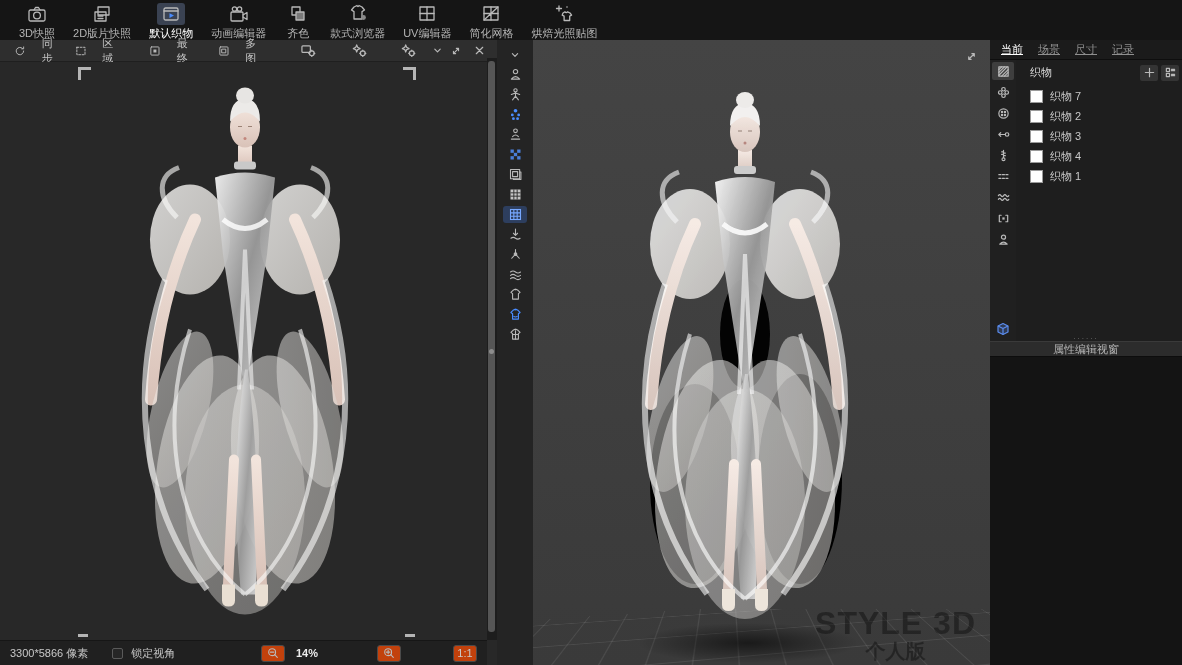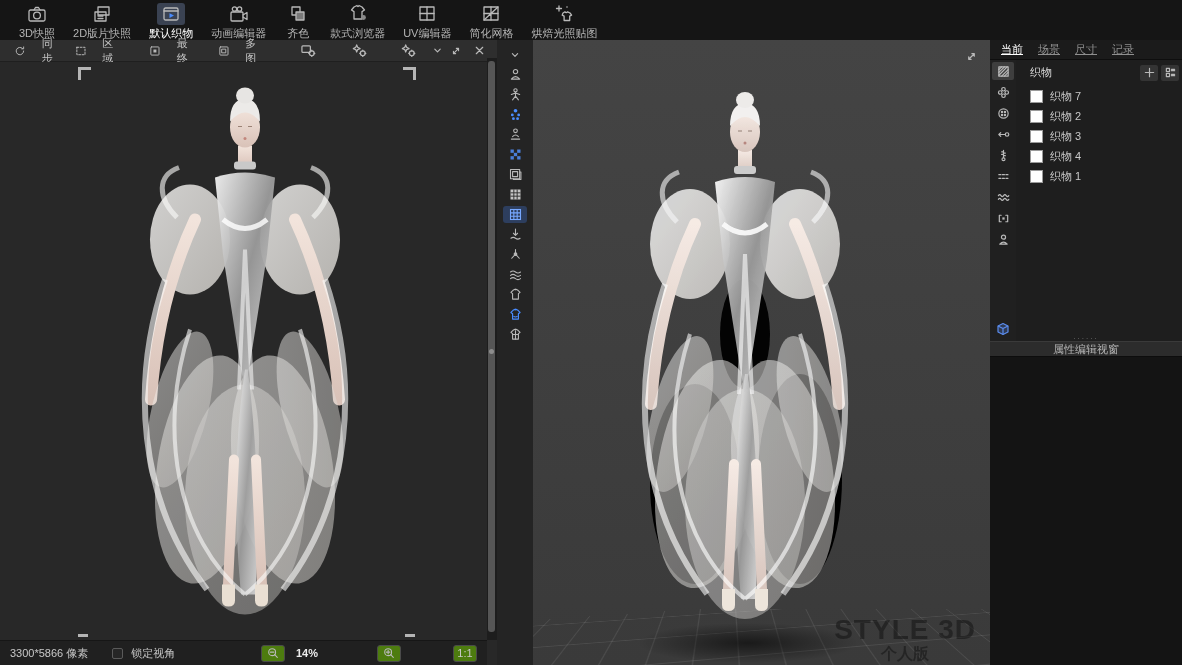--- a/index.html
+++ b/index.html
@@ -28,21 +28,21 @@
   .lp-right { margin-left:auto; display:flex; gap:12px; align-items:center; padding-right:4px; }
   .lp-canvas { position:absolute; top:22px; left:0; right:10px; bottom:25px; background:#282828; overflow:hidden; }
   .crop { position:absolute; width:13px; height:13px; }
   .crop.tl { left:78px; top:5px; border-left:3px solid #b5b5b5; border-top:3px solid #b5b5b5; }
   .crop.tr { left:403px; top:5px; border-right:3px solid #b5b5b5; border-top:3px solid #b5b5b5; }
   .crop-b { position:absolute; width:10px; height:3px; background:#b5b5b5; bottom:3px; }
   .crop-b.bl { left:78px; } .crop-b.br { left:405px; }
   .lp-status { position:absolute; left:0; right:10px; bottom:0; height:25px; background:#202020; border-top:1px solid #161616; display:flex; align-items:center; padding:0 10px; gap:8px; }
   .checkbox { width:11px; height:11px; border:1px solid #5a5a5a; background:#262626; border-radius:2px; margin-left:16px; }
   .zoom-controls { margin-left:auto; display:flex; align-items:center; gap:4px; }
-  .zbtn { height:17px; min-width:24px; background:#4d7c0f; border:1px solid #4a4a4a; border-radius:3px; display:flex; align-items:center; justify-content:center; color:#c9c9c9; padding:0 3px;margin-left:48px; }
+  .zbtn { height:17px; min-width:24px; background:#c2410c; border:1px solid #4a4a4a; border-radius:3px; display:flex; align-items:center; justify-content:center; color:#c9c9c9; padding:0 3px;margin-left:48px; }
   .zoom-level { font-weight:bold; color:#ececec; min-width:36px; text-align:center; }
   .splitter { position:absolute; right:0; top:18px; bottom:25px; width:10px; background:#1d1d1d; }
   .splitter .thumb { position:absolute; left:1px; right:2px; top:3px; bottom:8px; background:#565656; border-radius:3px; }
   .splitter .dot { position:absolute; left:2px; top:50%; width:5px; height:5px; border-radius:50%; background:#8d8d8d; }
 
   
   .mid-toolbar { position:absolute; left:497px; top:40px; width:36px; bottom:0; background:#242424; display:flex; flex-direction:column; align-items:center; padding-top:6px; gap:3px; }
   .mt-btn { width:24px; height:17px; display:flex; align-items:center; justify-content:center; border-radius:3px; flex:0 0 auto; }
   .mt-btn.selected { background:#2d3e5e; }
 
@@ -51,22 +51,22 @@
   .floor { position:absolute; left:0; right:0; bottom:0; height:56px; overflow:hidden; }
   .floor-grid { position:absolute; left:-45%; top:-4px; width:190%; height:340px;
     background-image:
       repeating-linear-gradient(90deg, rgba(225,225,225,.10) 0 1px, transparent 1px 34px),
       repeating-linear-gradient(0deg, rgba(225,225,225,.10) 0 1px, transparent 1px 30px);
     transform:perspective(250px) rotateX(57deg) rotateZ(-7deg); transform-origin:50% 0; }
   .model-shadow { position:absolute; left:105px; bottom:2px; width:220px; height:40px;
     background:radial-gradient(ellipse at center, rgba(0,0,0,.55), rgba(0,0,0,0) 70%); }
   .vp-expand { position:absolute; right:12px; top:10px; }
   .watermark { position:absolute; right:14px; bottom:2px; text-align:center; font-weight:bold; color:rgba(10,10,10,.45); }
-  .watermark .t1 { font-size:28px; letter-spacing:1px; line-height:1; }
-  .watermark .t2 { font-size:16px; line-height:1.2; }
+  .watermark .t1 { font-size:32px; letter-spacing:1px; line-height:1; }
+  .watermark .t2 { font-size:20px; line-height:1.2; }
 
   
   .fig-wrap { position:absolute; }
   .fig-wrap-left { left:95px; top:0; width:300px; height:575px; }
   .fig-wrap-right { left:62px; top:18px; width:300px; height:592px; }
   .fig-wrap svg { width:100%; height:100%; display:block; }
   .fig-dark { display:none; }
   .metal .fig-dark { display:block; }
   .metal svg { filter:saturate(.72) contrast(1.13) brightness(.97); }
 

